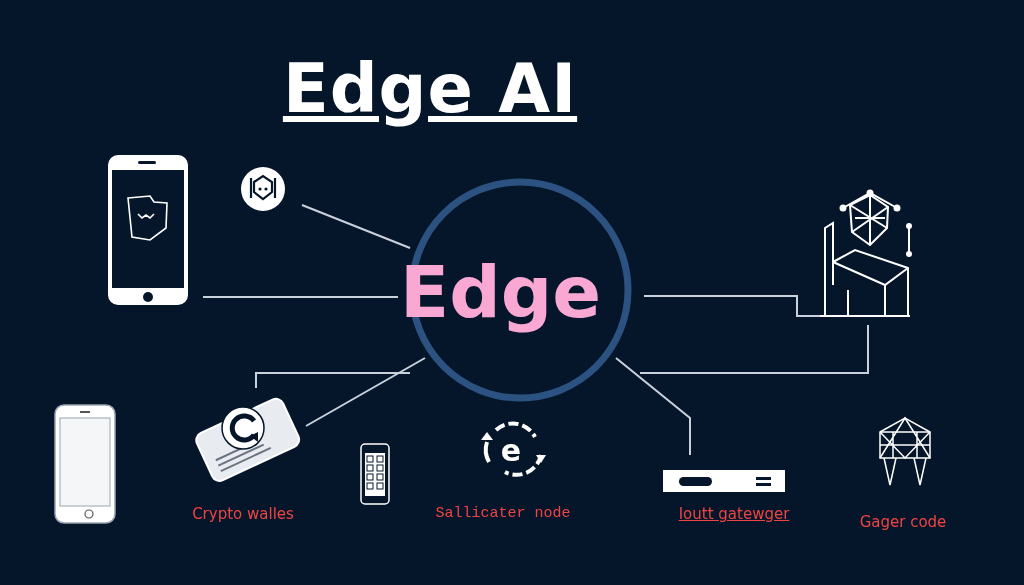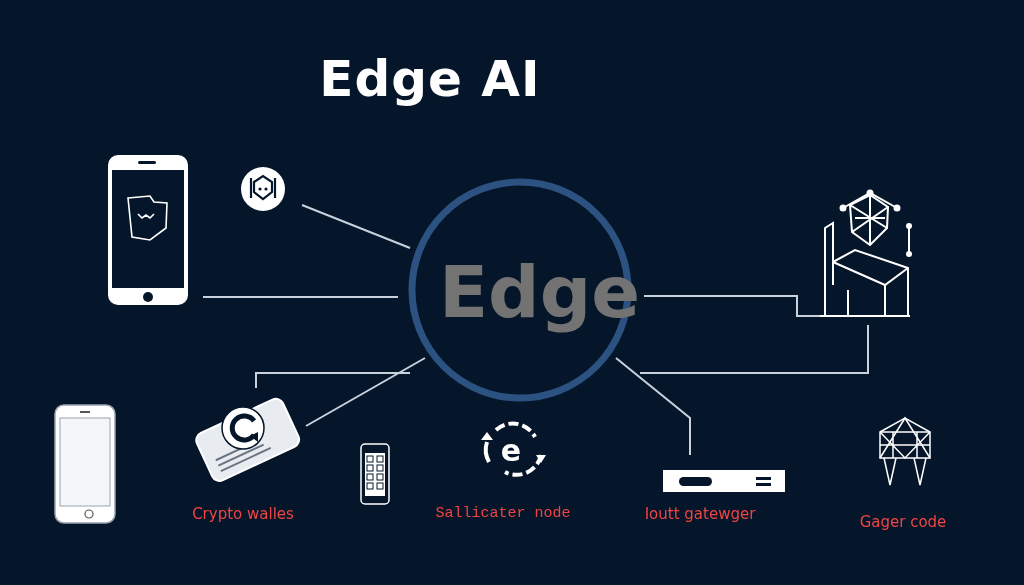--- a/index.html
+++ b/index.html
@@ -1,19 +1,19 @@
 <!DOCTYPE html>
 <html><head>
 <meta charset="utf-8">
 <style>
   html, body { margin:0; padding:0; }
   body { width:1024px; height:585px; background:#06162a; overflow:hidden; position:relative; font-family:"DejaVu Sans", sans-serif; }
-  .title { position:absolute; left:0; width:860px; top:50px; text-align:center; color:#ffffff; font-size:50px; font-weight:600; letter-spacing:1px; }
+  .title { position:absolute; left:0; width:860px; top:50px; text-align:center; color:#ffffff; font-size:67px; font-weight:600; letter-spacing:1px;text-decoration:underline; }
   svg.canvas { position:absolute; left:0; top:0; }
-  .hub-label { position:absolute; left:400px; width:240px; top:250px; text-align:right; color:#737373; font-size:72px; font-weight:700; }
+  .hub-label { position:absolute; left:400px; width:240px; top:250px; text-align:left; color:#f9a8d4; font-size:72px; font-weight:700; }
   .lbl { position:absolute; color:#ef4444; font-size:15px; text-align:center; width:180px; }
 </style>
 </head>
 <body>
 
 <div class="title">Edge AI</div>
 
 <svg class="canvas" width="1024" height="585" viewBox="0 0 1024 585">
 
   <g stroke="#c9d1dc" stroke-width="2" fill="none">
@@ -118,14 +118,14 @@
     <line x1="880" y1="445" x2="930" y2="445"></line>
     <path d="M880 432 L905 458 L930 432 M880 458 L905 418 L930 458 M893 432 L893 458 M917 432 L917 458"></path>
     <path d="M884 458 L890 485 L896 458 M914 458 L920 485 L926 458"></path>
   </g>
 </svg>
 
 <div class="hub-label">Edge</div>
 
 <div class="lbl" style="left:153px; top:505px;">Crypto walles</div>
 <div class="lbl" style="left:413px; top:505px;font-family:Liberation Mono, monospace;">Sallicater node</div>
-<div class="lbl" style="left:610px; top:505px;">Ioutt gatewger</div>
+<div class="lbl" style="left:644px; top:505px;text-decoration:underline;">Ioutt gatewger</div>
 <div class="lbl" style="left:813px; top:505px;margin-top:8px;">Gager code</div>
 
 </body></html>

